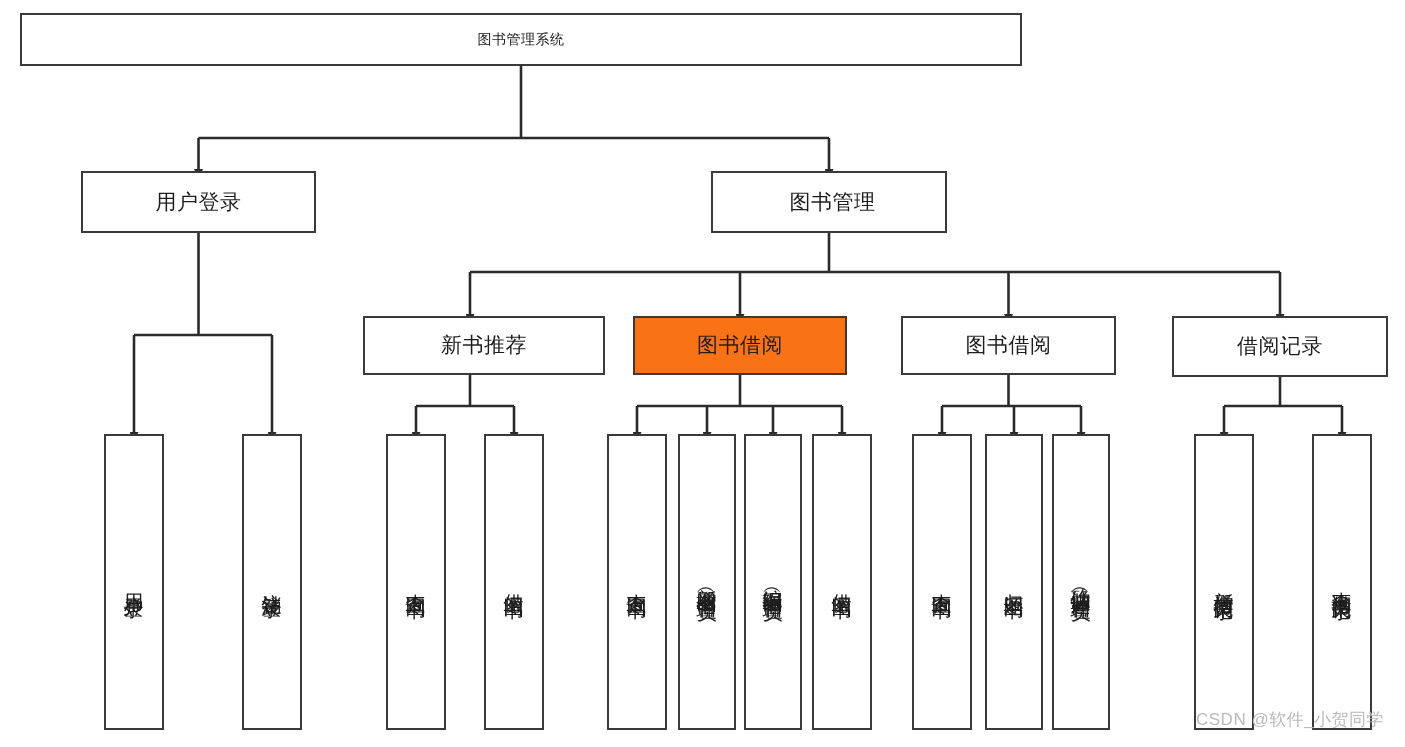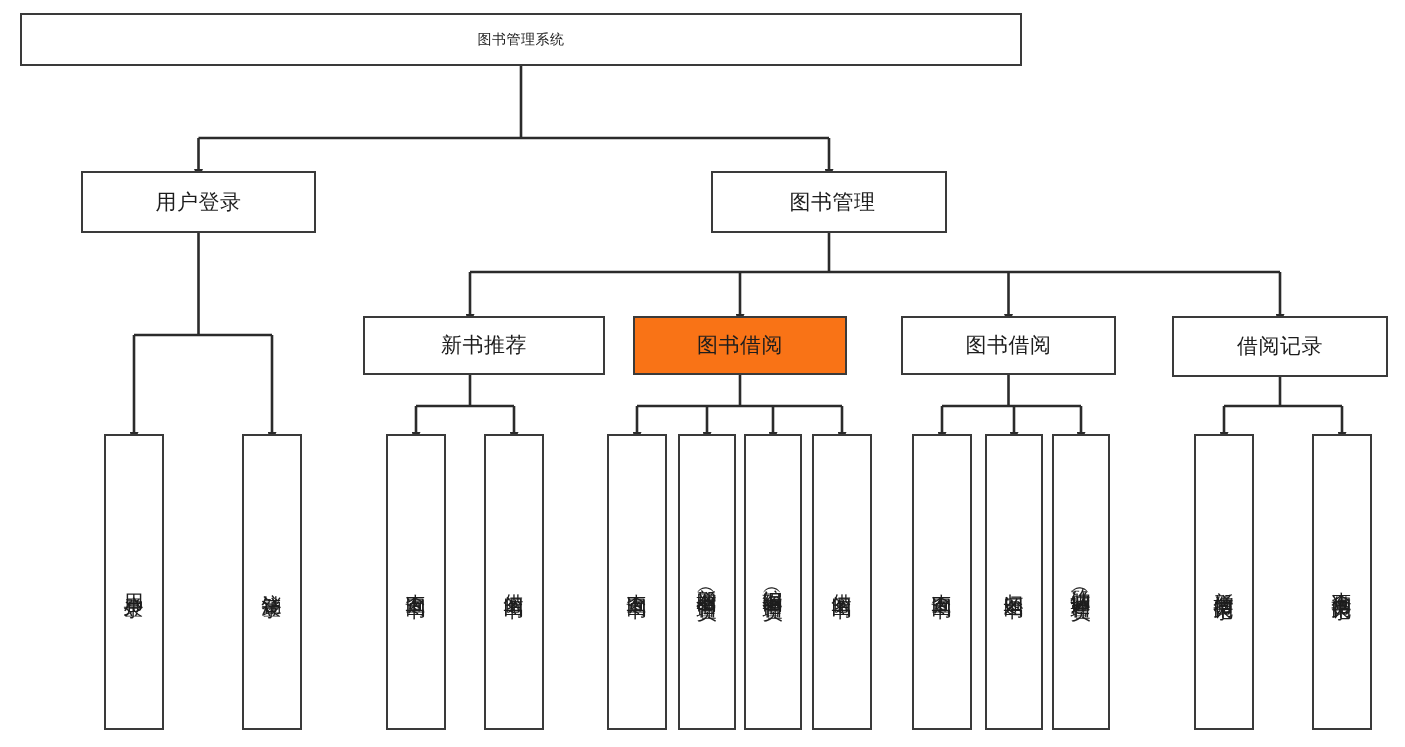--- a/index.html
+++ b/index.html
@@ -167,14 +167,15 @@
         <span class="label" style="color: rgb(29, 29, 29);">确认归还（管理员）</span>
       </div>
       <div class="node vertical" style="left: 1194px; top: 434px; width: 60px; height: 296px; border-color: rgb(58, 58, 58); background: rgb(255, 255, 255);">
         <span class="label" style="color: rgb(29, 29, 29);">新增借阅记录</span>
       </div>
       <div class="node vertical" style="left: 1312px; top: 434px; width: 60px; height: 296px; border-color: rgb(58, 58, 58); background: rgb(255, 255, 255);">
         <span class="label" style="color: rgb(29, 29, 29);">查询借阅记录</span>
       </div>
     </div>
 
+  <div class="watermark" style="left: 1196px; top: 719px; transform: translateY(-50%); color: rgb(185, 185, 185);">CSDN @软件_小贺同学</div>
 
 </div>
 
 </body></html>

